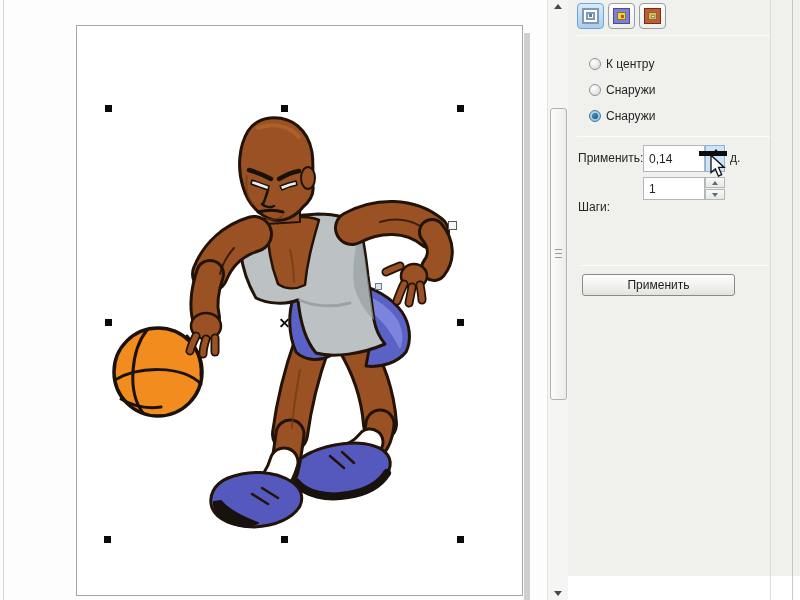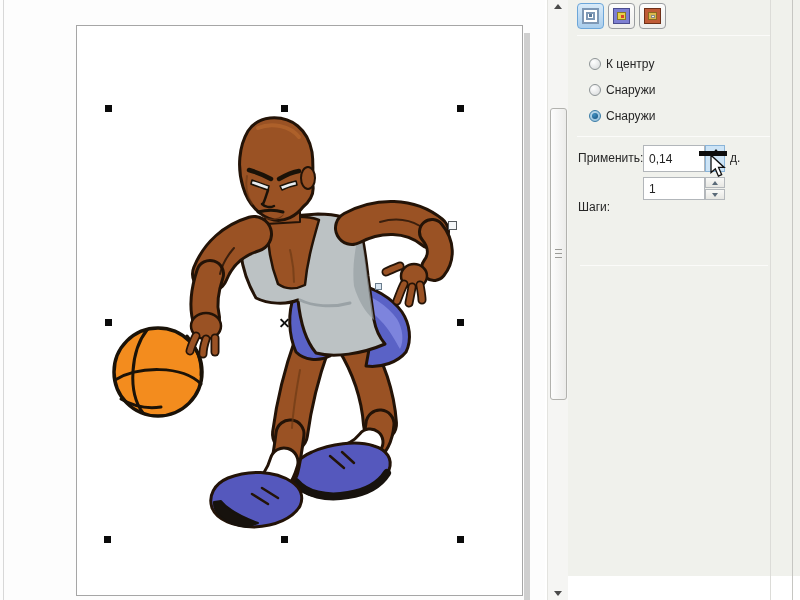--- a/index.html
+++ b/index.html
@@ -271,19 +271,20 @@
       <div class="b bu">
           <div class="tu"></div>
         </div>
       <div class="b bd">
           <div class="td"></div>
         </div>
     </div>
 
     <div class="sep sep3"></div>
 
+    <div class="apply-btn">Применить</div>
   </div>
 
   <svg class="cursor" viewBox="0 0 12 20">
     <path d="M1,1 L1,15.5 L4.6,12.4 L7.2,18.5 L9.9,17.2 L7.3,11.2 L12,11.2 Z" fill="#ffffff" stroke="#111111" stroke-width="1.1"></path>
   </svg>
 
 </div>
 
 </body></html>

